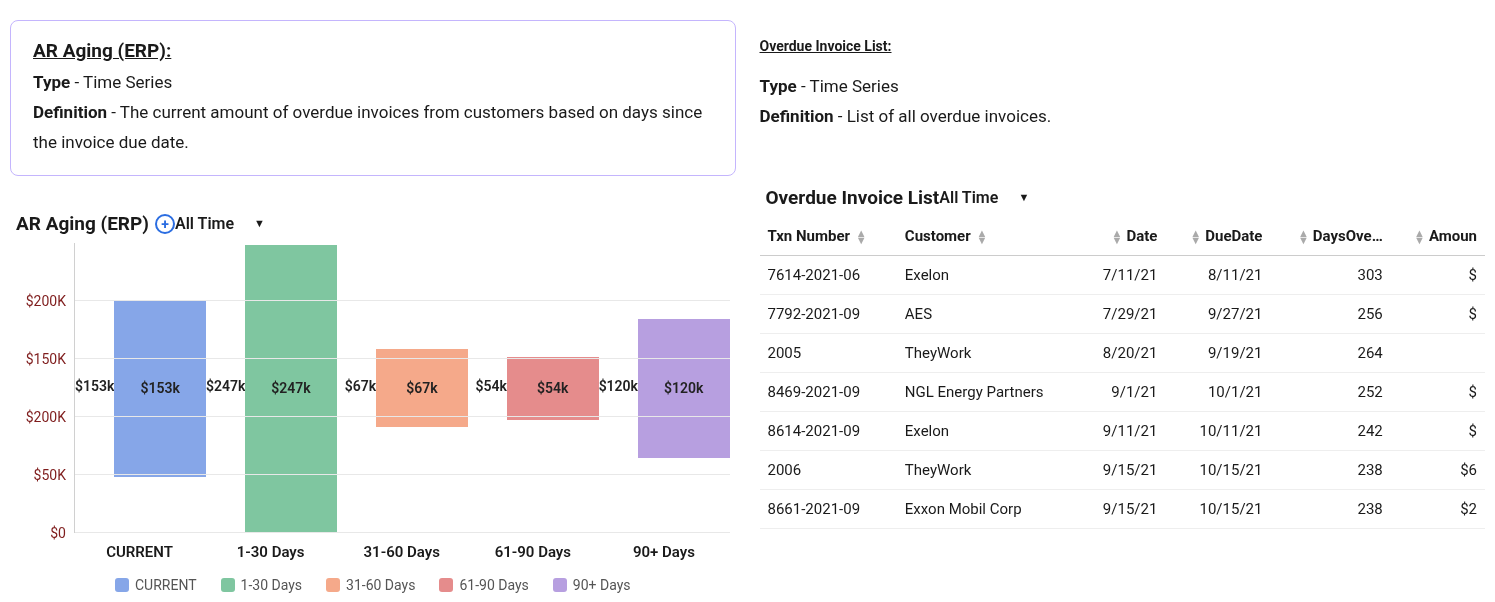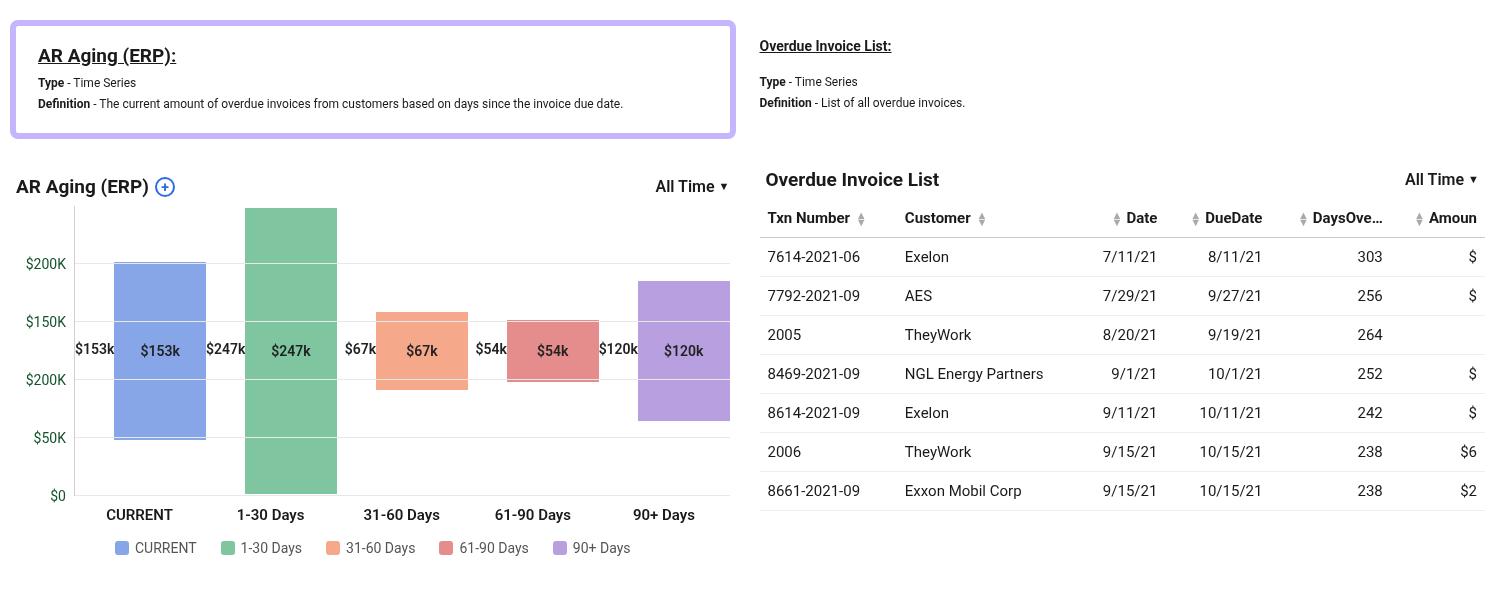--- a/index.html
+++ b/index.html
@@ -1,32 +1,32 @@
 <!DOCTYPE html>
 <html><head>
 <meta charset="utf-8">
 <style>
 *{box-sizing:border-box;margin:0;padding:0}
 body{font-family:-apple-system,BlinkMacSystemFont,"Segoe UI",Roboto,sans-serif;background:#fff;color:#1a1a1a;width:1495px;padding:20px 10px}
 .row{display:flex;gap:24px}
 .col{flex:1;min-width:0}
-.card{border:6px solid #c4b5fd;border-radius:8px;padding:18px 22px;margin-bottom:36px}
+.card{border:1px solid #c4b5fd;border-radius:8px;padding:18px 22px;margin-bottom:36px}
 .card h3{font-size:19px;font-weight:700;text-decoration:underline;margin-bottom:6px}
-.meta-line{font-size:12px;line-height:1.75}
+.meta-line{font-size:17px;line-height:1.75}
 .meta-line b{font-weight:700}
-.panel-head{display:flex;justify-content:space-between;align-items:center;padding:0 6px 8px}
+.panel-head{display:flex;justify-content:flex-start;align-items:center;padding:0 6px 8px}
 .panel-title{font-size:19px;font-weight:700;display:flex;align-items:center;gap:6px}
 .plus-icon{display:inline-flex;width:20px;height:20px;border:2px solid #2b6de1;border-radius:50%;align-items:center;justify-content:center;color:#2b6de1;font-weight:700;font-size:14px;line-height:1}
-.time-filter{font-size:16px;font-weight:600;display:flex;align-items:center;gap:4px;cursor:pointer}
+.time-filter{font-size:16px;font-weight:600;display:flex;align-items:center;gap:20px;cursor:pointer}
 .caret-down{font-size:11px}
 
 .chart-wrap{padding:0 6px}
 .chart-area{position:relative;height:290px;display:flex}
 .y-axis{width:58px;position:relative;flex:0 0 58px}
-.y-tick{position:absolute;right:8px;font-size:14px;color:#14532d;transform:translateY(50%)}
+.y-tick{position:absolute;right:8px;font-size:14px;color:#7f1d1d;transform:translateY(50%)}
 .plot{flex:1;position:relative;border-left:1px solid #d0d0d0}
 .grid-line{position:absolute;left:0;right:0;border-top:1px solid #e8e8e8}
 .bars{position:absolute;inset:0;display:flex;justify-content:space-around;align-items:flex-end}
 .bar-slot{flex:1;display:flex;align-items:center;justify-content:flex-end;position:relative;height:100%}
 .bar-top-label{font-size:14px;font-weight:600;margin-bottom:4px;color:#222}
 .bar{width:70%;display:flex;align-items:center;justify-content:center;color:#222;font-size:14px;font-weight:600}
 .x-axis{display:flex;justify-content:space-around;padding-left:58px;margin-top:10px}
 .x-lab{flex:1;text-align:center;font-size:15px;font-weight:600}
 .legend{display:flex;gap:24px;justify-content:center;margin-top:16px;flex-wrap:wrap}
 .legend-item{display:flex;align-items:center;gap:6px;font-size:14px;color:#555}

